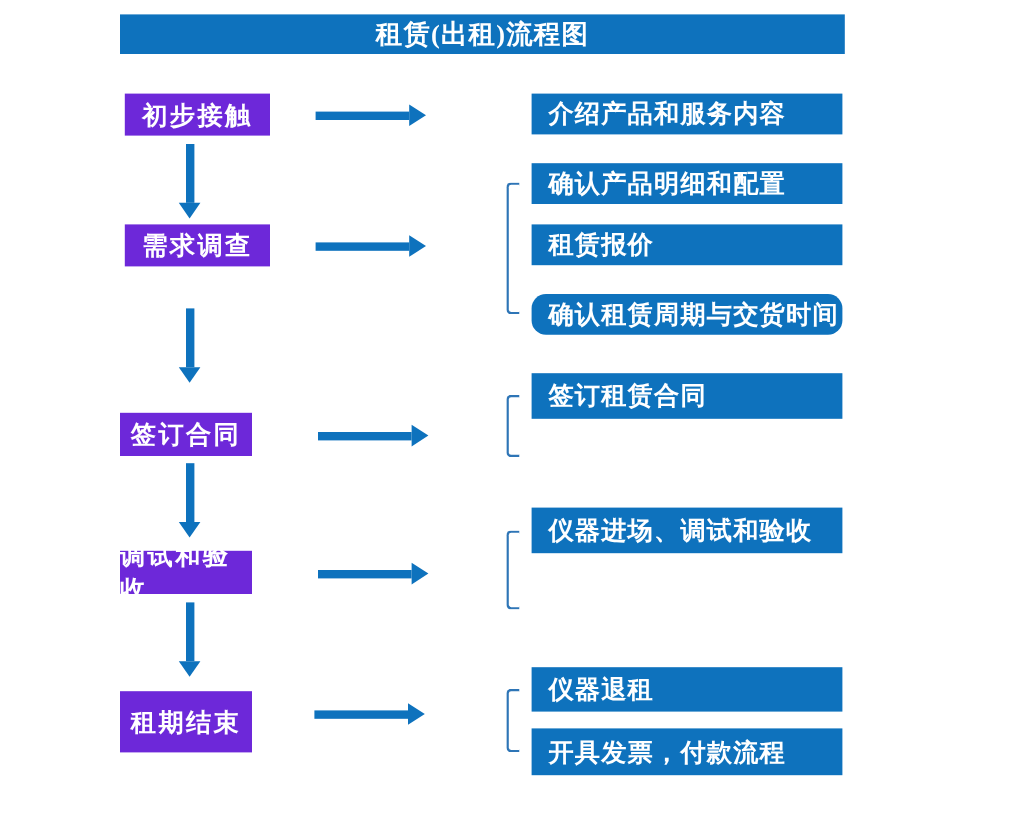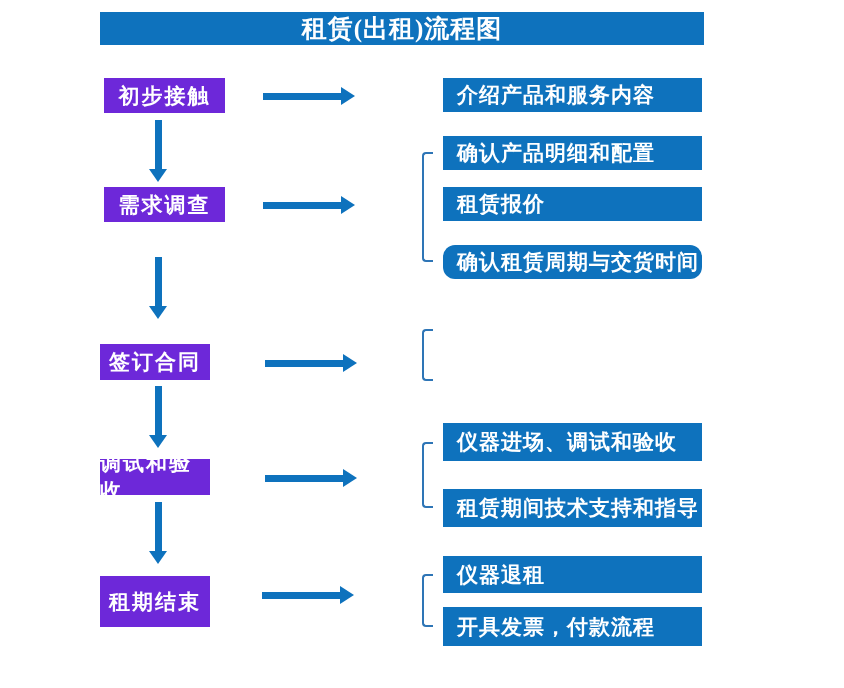--- a/index.html
+++ b/index.html
@@ -5,21 +5,21 @@
   html,body{margin:0;padding:0;}
   body{
     width:844px;height:688px;background:#ffffff;
     font-family:"Liberation Serif","DejaVu Serif",serif;
     position:relative;overflow:hidden;
   }
   .canvas{position:absolute;left:0;top:0;width:844px;height:688px;}
 
   .title-bar{
     position:absolute;left:100px;top:12px;width:604px;height:33px;
-    background:#0e72bd;color:#ffffff;font-weight:bold;font-size:25px;
+    background:#0e72bd;color:#ffffff;font-weight:bold;font-size:22px;
     display:flex;align-items:center;justify-content:center;letter-spacing:1px;
   }
 
   .stage-box{
     position:absolute;background:#6d28d9;color:#ffffff;font-weight:bold;
     font-size:21px;display:flex;align-items:center;justify-content:center;
     letter-spacing:2px;
   }
   .out-box{
     position:absolute;left:443px;width:259px;background:#0e72bd;color:#ffffff;
@@ -61,22 +61,22 @@
   <div class="stage-box" style="left:104px;top:78px;width:121px;height:35px;">初步接触</div>
   <div class="stage-box" style="left:104px;top:187px;width:121px;height:35px;">需求调查</div>
   <div class="stage-box" style="left:100px;top:344px;width:110px;height:36px;">签订合同</div>
   <div class="stage-box" style="left:100px;top:459px;width:110px;height:36px;">调试和验收</div>
   <div class="stage-box" style="left:100px;top:576px;width:110px;height:51px;">租期结束</div>
 
   <div class="out-box" style="top:78px;height:34px;">介绍产品和服务内容</div>
   <div class="out-box" style="top:136px;height:34px;">确认产品明细和配置</div>
   <div class="out-box" style="top:187px;height:34px;">租赁报价</div>
   <div class="out-box" style="top:245px;height:34px;border-radius:12px;">确认租赁周期与交货时间</div>
+  <div class="out-box" style="top:311px;height:38px;">签订租赁合同</div>
   <div class="out-box" style="top:423px;height:38px;">仪器进场、调试和验收</div>
-  <div class="out-box" style="top:489px;height:38px;">租赁期间技术支持和指导</div>
   <div class="out-box" style="top:556px;height:37px;">仪器退租</div>
   <div class="out-box" style="top:607px;height:39px;">开具发票，付款流程</div>
 
   <div class="h-arrow" style="left:263px;top:87px;width:92px;">
     <div class="shaft"></div>
     <div class="head"></div>
   </div>
   <div class="h-arrow" style="left:263px;top:196px;width:92px;">
     <div class="shaft"></div>
     <div class="head"></div>

